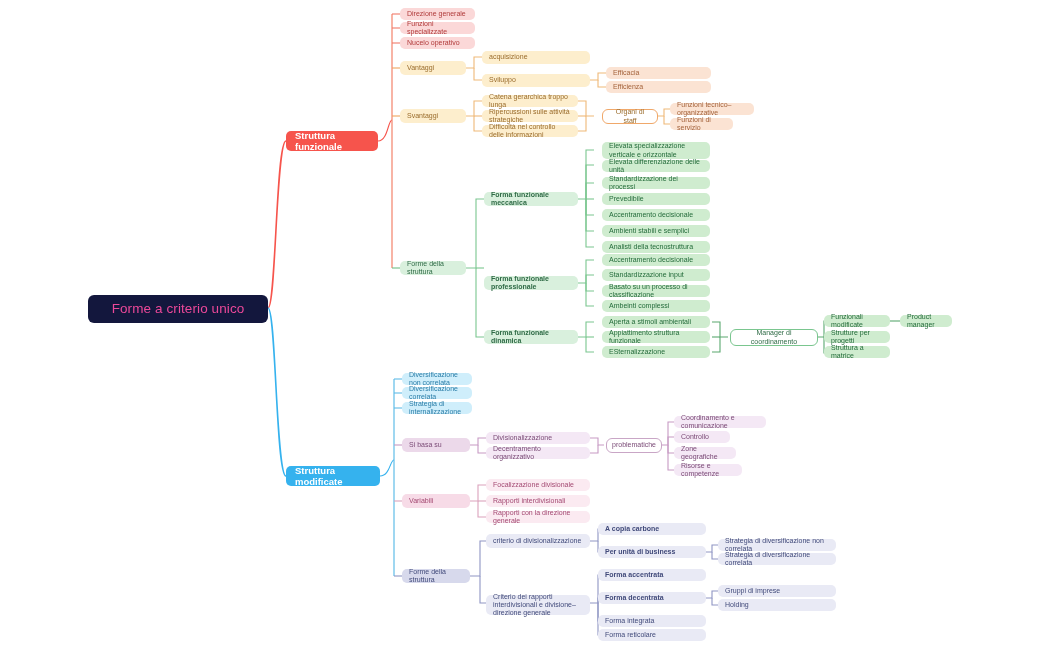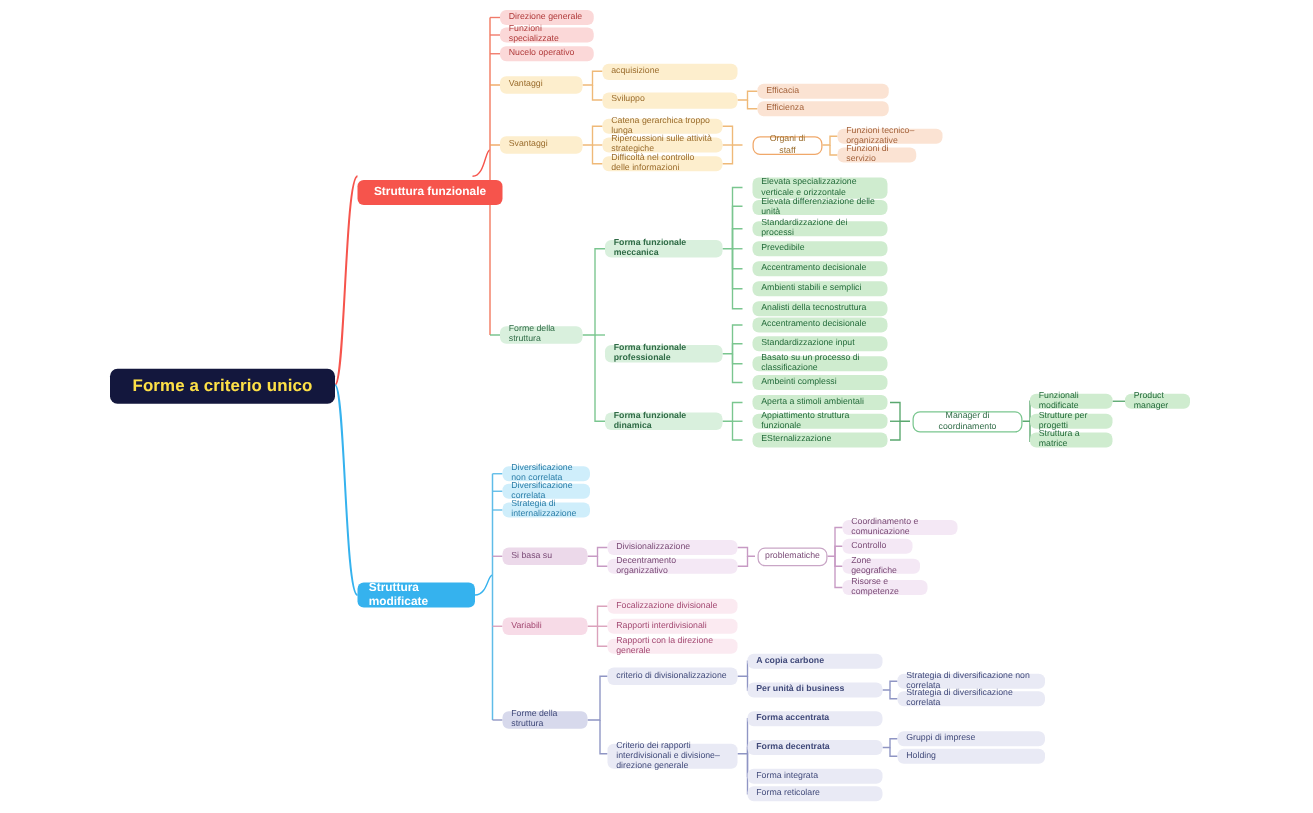--- a/index.html
+++ b/index.html
@@ -16,22 +16,22 @@
   .node{
     position:absolute;
     box-sizing:border-box;
     border-radius:5px;
     display:flex;align-items:center;
     line-height:1.18;
     white-space:pre-wrap;
   }
   
   .n-root{
-    background:#13173d;color:#fde047;
-    font-weight:bold;font-size:13.5px;
+    background:#13173d;color:#ec4899;
+    font-weight:normal;font-size:13.5px;
     padding:0 14px;border-radius:6px;
     justify-content:center;
     letter-spacing:.1px;
   }
   
   .n-b1{color:#ffffff;font-weight:bold;font-size:9.5px;padding:0 9px;border-radius:5px;justify-content:center;}
   .n-b1.red{background:#f6544c;}
   .n-b1.blue{background:#35b2ee;}
 
   
@@ -169,21 +169,21 @@
       <path d="M598 603 v18 h8" stroke="#8f95c4"></path>
       <path d="M598 603 v32 h8" stroke="#8f95c4"></path>
 
       <path d="M706 598 h6 v-7 h6" stroke="#8f95c4"></path>
       <path d="M712 598 v7 h6" stroke="#8f95c4"></path>
     </g>
   </svg>
 
   <div class="node n-root" style="left:88px;top:295px;width:180px;height:28px;">Forme a criterio unico</div>
 
-  <div class="node n-b1 red" style="left:286px;top:144px;width:116px;height:20px;">Struttura funzionale</div>
+  <div class="node n-b1 red" style="left:286px;top:131px;width:92px;height:20px;">Struttura funzionale</div>
 
   <div class="node n-box p-pink" style="left:400px;top:8px;width:75px;height:12px;">Direzione generale</div>
   <div class="node n-box p-pink" style="left:400px;top:22px;width:75px;height:12px;">Funzioni specializzate</div>
   <div class="node n-box p-pink" style="left:400px;top:37px;width:75px;height:12px;">Nucelo operativo</div>
 
   <div class="node n-box p-cream" style="left:400px;top:61px;width:66px;height:14px;">Vantaggi</div>
   <div class="node n-box p-cream" style="left:482px;top:51px;width:108px;height:13px;">acquisizione</div>
   <div class="node n-box p-cream" style="left:482px;top:74px;width:108px;height:13px;">Sviluppo</div>
   <div class="node n-box p-peach" style="left:606px;top:67px;width:105px;height:12px;">Efficacia</div>
   <div class="node n-box p-peach" style="left:606px;top:81px;width:105px;height:12px;">Efficienza</div>

